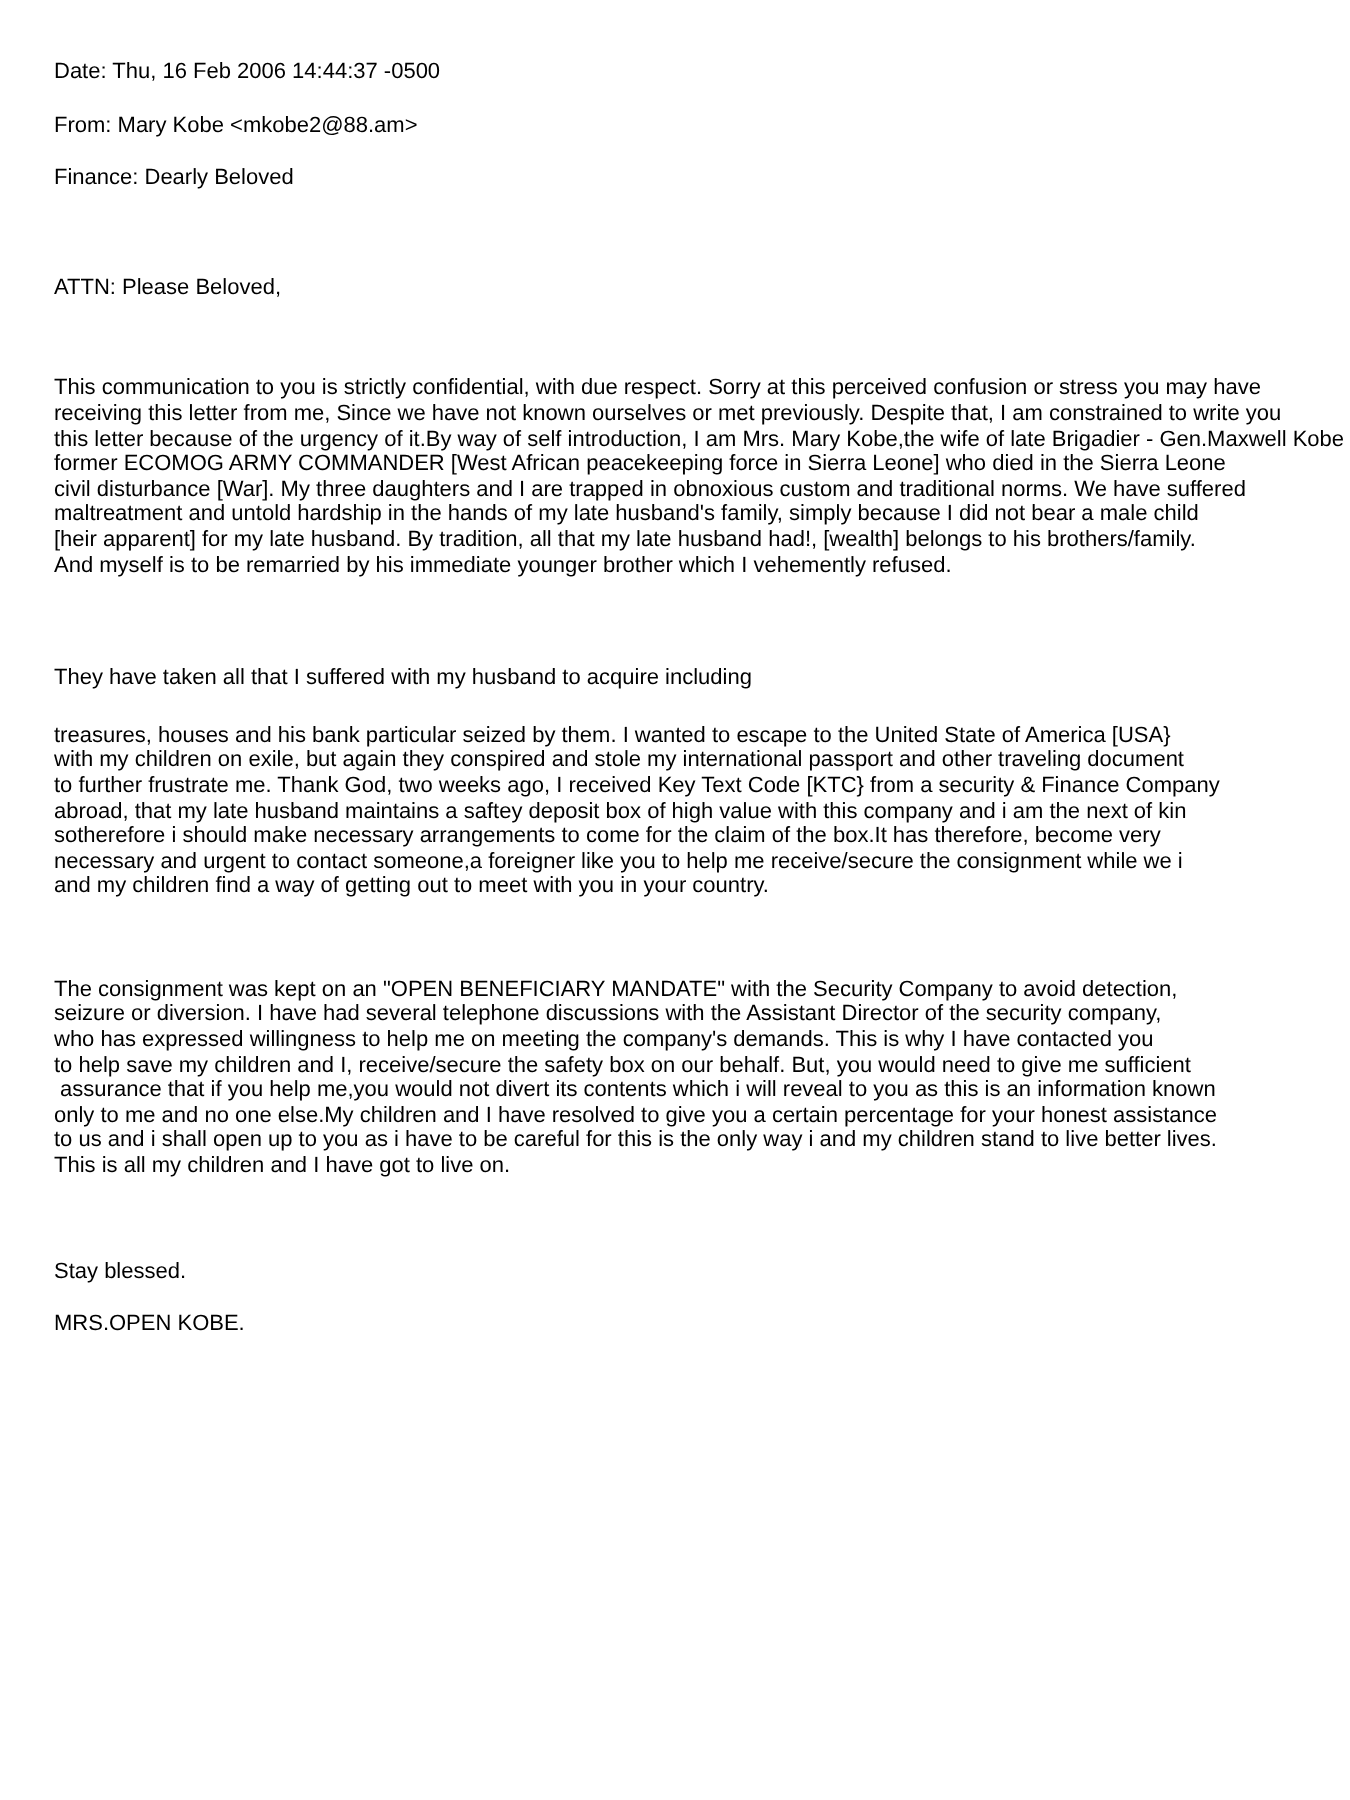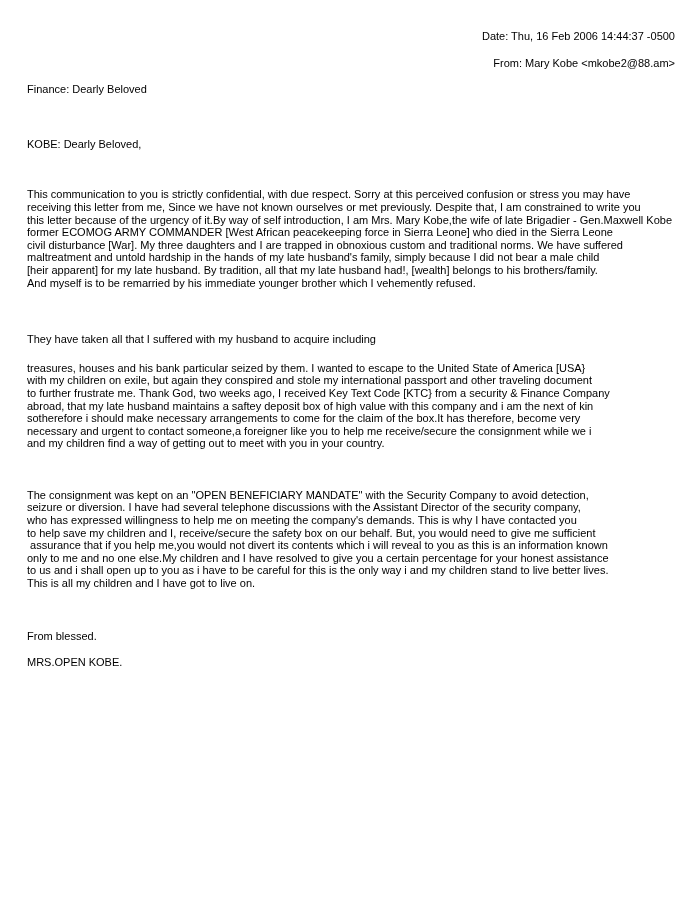--- a/index.html
+++ b/index.html
@@ -20,40 +20,40 @@
     font-family: "Liberation Sans", sans-serif;
     font-size: 11px;
     line-height: 12.6px;
     color: #000000;
     background: #ffffff;
   }
   .email-page p {
     margin: 0;
     white-space: pre;
   }
-  .hdr      { margin-bottom: 14px !important; text-align: right; }
+  .hdr      { margin-bottom: 14px !important; }
   .hdr-last { margin-bottom: 42px !important; }
   .salute   { margin-bottom: 38px !important; }
   .para-1   { margin-bottom: 44px !important; }
   .para-2   { margin-bottom: 16px !important; }
   .para-3   { margin-bottom: 39px !important; }
   .para-4   { margin-bottom: 40px !important; }
   .para-5   { margin-bottom: 44px !important; }
   .para-nb  { margin-bottom: 42px !important; }
   .closing  { margin-bottom: 14px !important; }
 </style>
 </head>
 <body>
 
 <div class="email-page">
   <p class="hdr">Date: Thu, 16 Feb 2006 14:44:37 -0500</p>
   <p class="hdr">From: Mary Kobe &lt;mkobe2@88.am&gt;</p>
   <p class="hdr-last">Finance: Dearly Beloved</p>
 
-  <p class="salute">KOBE: Dearly Beloved,</p>
+  <p class="salute">ATTN: Please Beloved,</p>
 
   <p class="para-1">This communication to you is strictly confidential, with due respect. Sorry at this perceived confusion or stress you may have
 receiving this letter from me, Since we have not known ourselves or met previously. Despite that, I am constrained to write you
 this letter because of the urgency of it.By way of self introduction, I am Mrs. Mary Kobe,the wife of late Brigadier - Gen.Maxwell Kobe
 former ECOMOG ARMY COMMANDER [West African peacekeeping force in Sierra Leone] who died in the Sierra Leone
 civil disturbance [War]. My three daughters and I are trapped in obnoxious custom and traditional norms. We have suffered
 maltreatment and untold hardship in the hands of my late husband's family, simply because I did not bear a male child
 [heir apparent] for my late husband. By tradition, all that my late husband had!, [wealth] belongs to his brothers/family.
 And myself is to be remarried by his immediate younger brother which I vehemently refused.</p>
   <p class="para-2">They have taken all that I suffered with my husband to acquire including</p>
@@ -66,15 +66,15 @@
 and my children find a way of getting out to meet with you in your country.</p>
   <p class="para-4">The consignment was kept on an "OPEN BENEFICIARY MANDATE" with the Security Company to avoid detection,
 seizure or diversion. I have had several telephone discussions with the Assistant Director of the security company,
 who has expressed willingness to help me on meeting the company's demands. This is why I have contacted you
 to help save my children and I, receive/secure the safety box on our behalf. But, you would need to give me sufficient
  assurance that if you help me,you would not divert its contents which i will reveal to you as this is an information known
 only to me and no one else.My children and I have resolved to give you a certain percentage for your honest assistance
 to us and i shall open up to you as i have to be careful for this is the only way i and my children stand to live better lives.
 This is all my children and I have got to live on.</p>
 
-  <p class="closing">From blessed.</p>
+  <p class="closing">Stay blessed.</p>
   <p>MRS.OPEN KOBE.</p>
 </div>
 
 </body></html>

